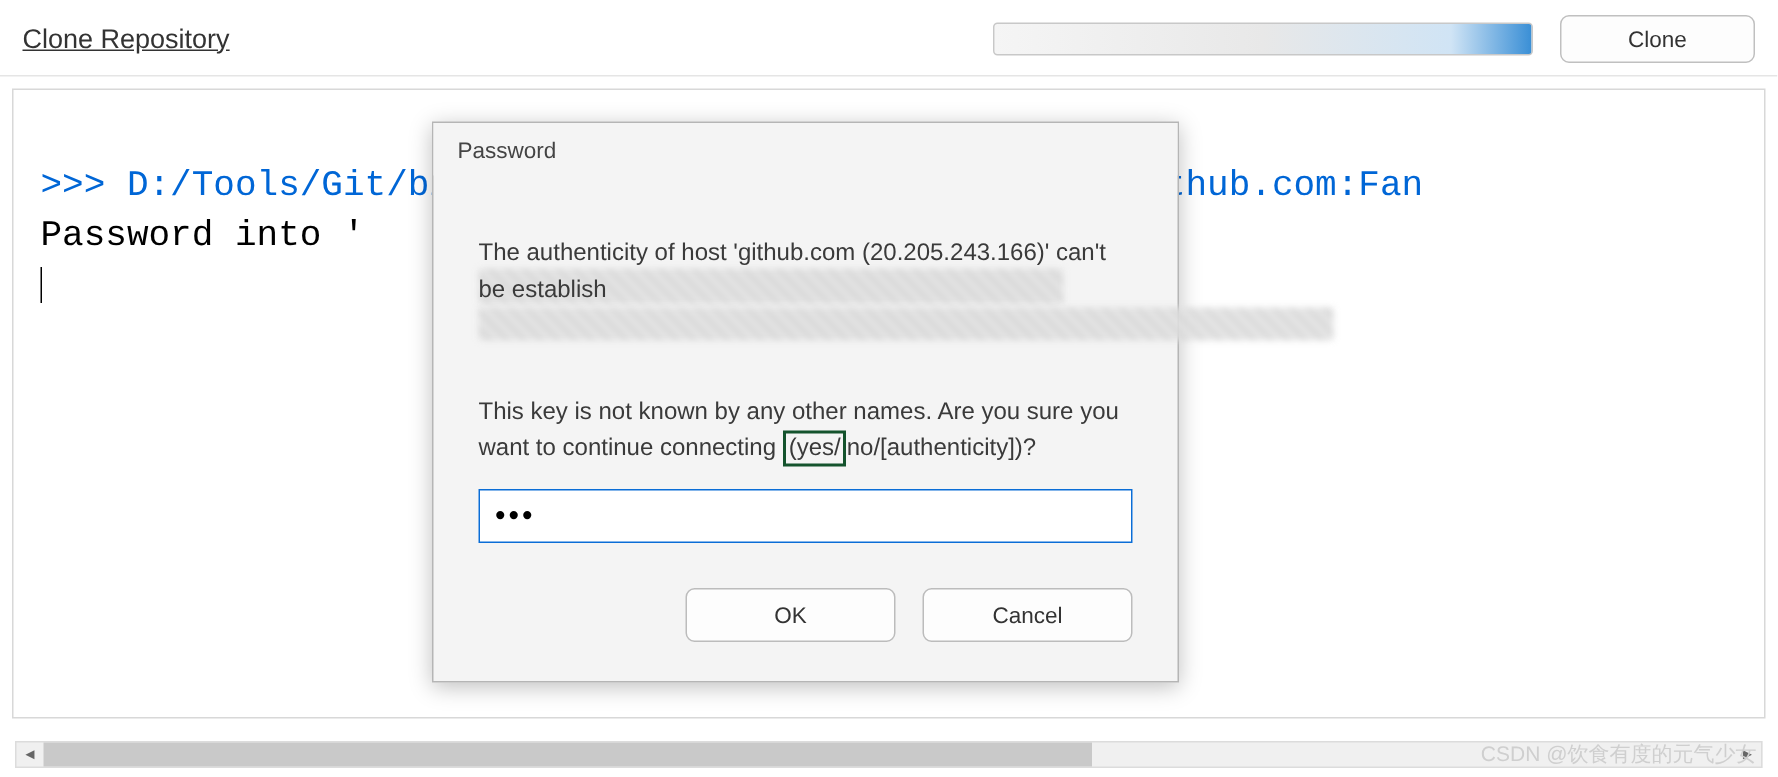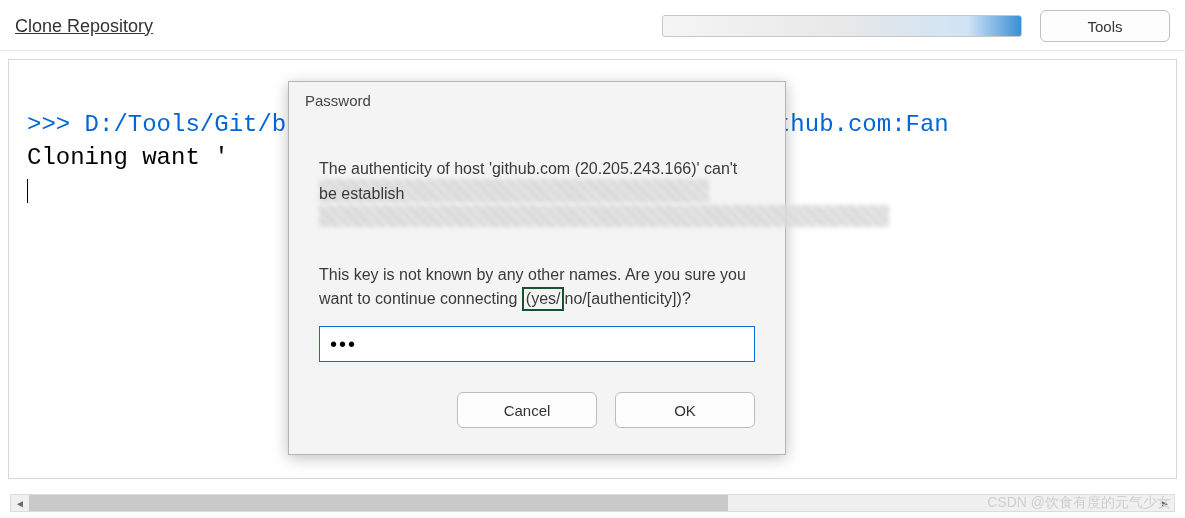--- a/index.html
+++ b/index.html
@@ -204,43 +204,43 @@
       pointer-events: none;
       z-index: 100;
     }
   </style>
 </head>
 <body>
 
 <div class="header">
   <div class="header-title">Clone Repository</div>
   <div class="progress-bar"></div>
-  <button class="stop-button">Tools</button>
+  <button class="stop-button">Clone</button>
 </div>
 
 <div class="terminal">
 <span class="term-prompt">&gt;&gt;&gt; </span><span class="term-path">D:/Tools/Git/bin/git.exe clone --progress git@github.com:Fan</span>
-<span class="term-out">Cloning want '</span>
+<span class="term-out">Password into '</span>
 <span class="cursor-line"></span>
 </div>
 
 <div class="dialog">
   <div class="dialog-title">Password</div>
   <div class="dialog-body">
     <div class="msg-wrapper">
       <div class="msg-top">The authenticity of host 'github.com (20.205.243.166)' can't be establish</div>
       <div class="pixelated p1"></div>
       <div class="pixelated p2"></div>
       <div class="msg-bottom"><span>This key is not known by any other names. Are you sure you want to continue connecting </span><span class="highlight-box">(yes/</span><span>no/[authenticity])?</span></div>
     </div>
     <input type="password" class="password-input" value="•••" style="">
   </div>
   <div class="dialog-buttons">
+    <button>OK</button>
     <button>Cancel</button>
-    <button>OK</button>
   </div>
 </div>
 
 <div class="h-scrollbar">
   <div class="h-scroll-arrow">◄</div>
   <div class="h-scroll-track">
     <div class="h-scroll-thumb"></div>
   </div>
   <div class="h-scroll-arrow">►</div>
 </div>

